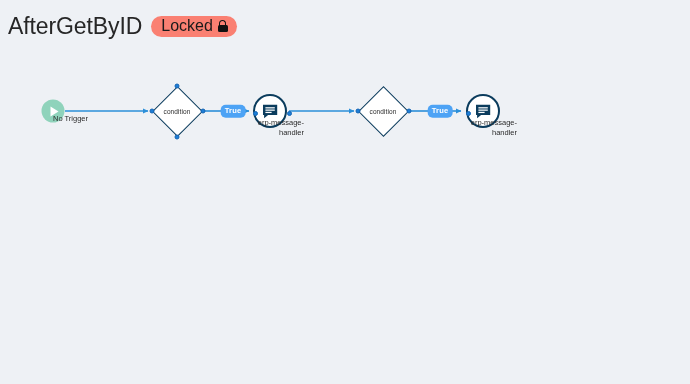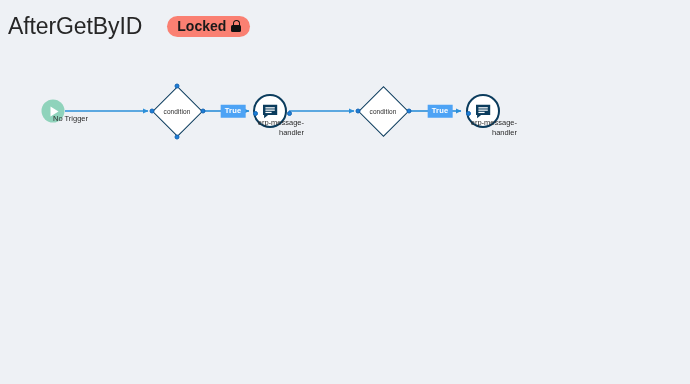--- a/index.html
+++ b/index.html
@@ -15,44 +15,44 @@
     position: relative;
   }
 
   
   #header {
     position: absolute;
     left: 8px;
     top: 10px;
     display: flex;
     align-items: center;
-    gap: 25px;
+    gap: 9px;
     height: 32px;
   }
   #flow-title {
     font-size: 23px;
     line-height: 28px;
     color: #262626;
     font-weight: 400;
     letter-spacing: -0.1px;
     white-space: nowrap;
   }
   #lock-badge {
     display: inline-flex;
     align-items: center;
     gap: 5px;
     background: #fa8072;
     border-radius: 11px;
     padding: 3px 9px 3px 10px;
     height: 15px;
   }
   #lock-badge .badge-text {
-    font-size: 14px;
+    font-size: 16px;
     line-height: 14px;
-    font-weight: 700;
+    font-weight: 400;
     color: #1a1a1a;
     white-space: nowrap;
   }
   #lock-badge .lock-glyph {
     display: inline-block;
     width: 10px;
     height: 12px;
     position: relative;
     flex: 0 0 auto;
   }
@@ -197,21 +197,21 @@
   }
 
   
   .edge-label {
     position: absolute;
     transform: translate(-50%, -50%);
     background: #4da3f5;
     color: #ffffff;
     font-size: 7.5px;
     font-weight: 700;
-    border-radius: 0;
+    border-radius: 5px;
     padding: 2px 4px 2.5px 4px;
     line-height: 8px;
     letter-spacing: 0.2px;
   }
 </style>
 </head>
 <body>
 
 <div id="canvas">
 

